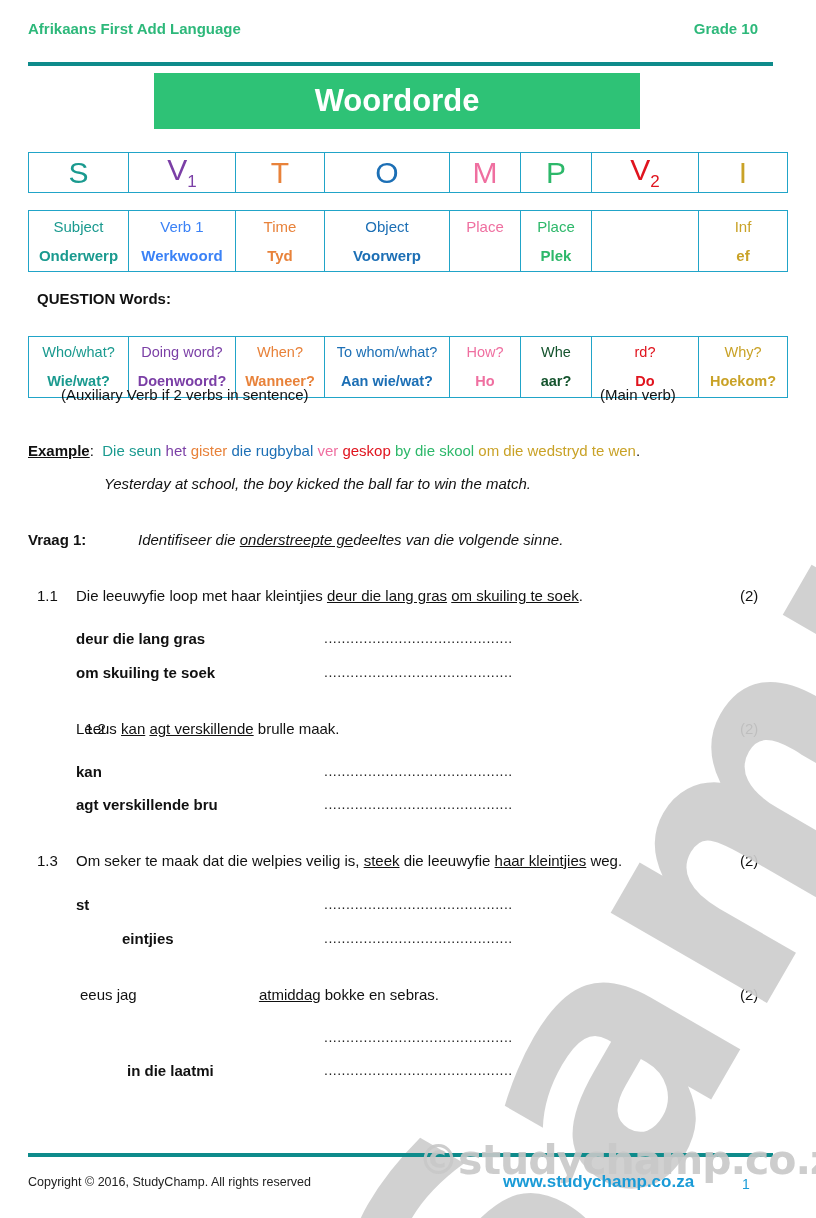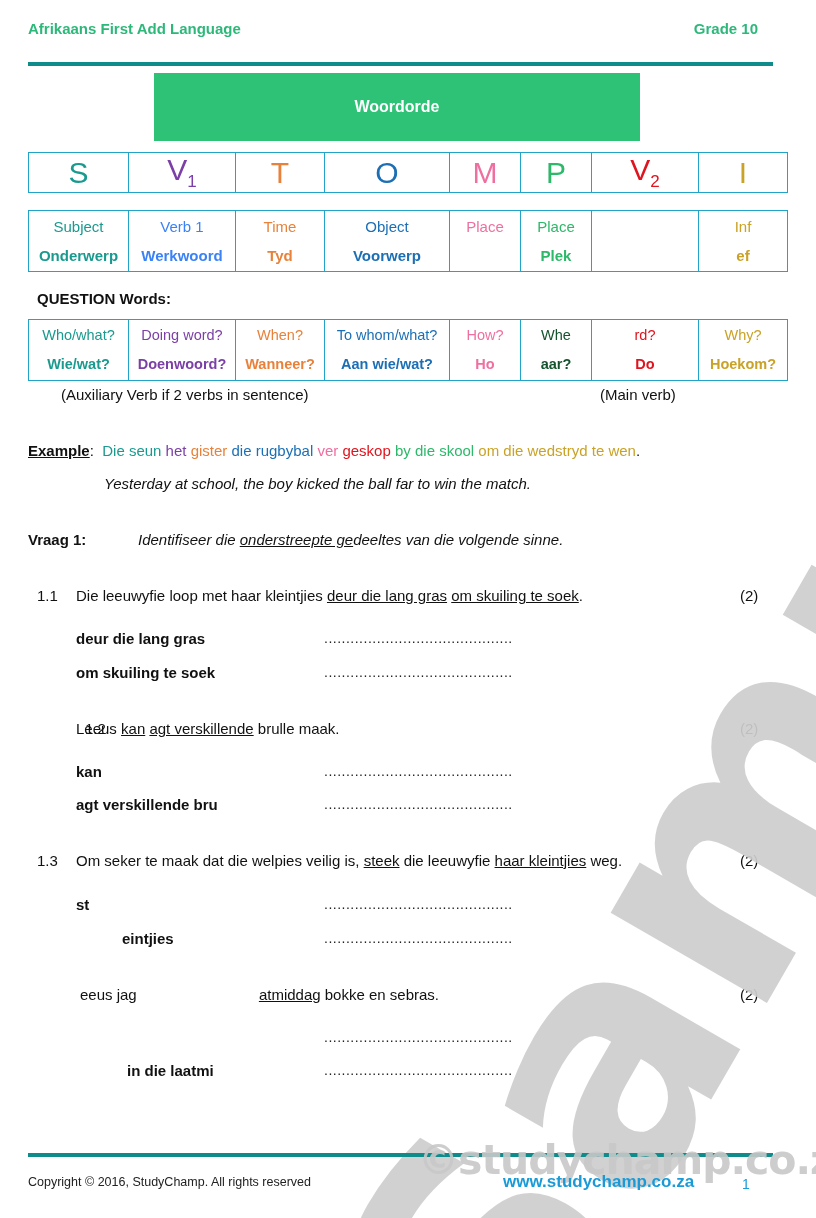--- a/index.html
+++ b/index.html
@@ -4,22 +4,22 @@
 <style>
   html, body { margin: 0; padding: 0; background: #ffffff; }
   body {
     width: 816px; height: 1218px; position: relative; overflow: hidden;
     font-family: "Liberation Sans", "DejaVu Sans", sans-serif; color: #111;
   }
   .hdr-left { position: absolute; left: 28px; top: 20px; font-size: 15px; font-weight: bold; color: #2db87a; }
   .hdr-right { position: absolute; right: 58px; top: 20px; font-size: 15px; font-weight: bold; color: #2db87a; }
   .rule { position: absolute; left: 28px; width: 745px; height: 4px; background: #0e8b8b; }
   .title-box {
-    position: absolute; left: 154px; top: 73px; width: 486px; height: 68px;
-    background: #2ec276; color: #fff; font-size: 16px; font-weight: bold;
+    position: absolute; left: 154px; top: 73px; width: 486px; height: 56px;
+    background: #2ec276; color: #fff; font-size: 31px; font-weight: bold;
     display: flex; align-items: center; justify-content: center;
   }
   table.grid { position: absolute; left: 28px; border-collapse: collapse; table-layout: fixed; }
   table.grid td { border: 1px solid #21a4c8; text-align: center; padding: 0; }
   .letters td { height: 33px; font-size: 30px; }
   .letters sub { font-size: 17px; }
   .roles td { height: 60px; font-size: 15px; line-height: 29px; }
   .roles .b { font-weight: bold; }
   .qw td { height: 60px; font-size: 14.5px; line-height: 29px; }
   .qw .b { font-weight: bold; }
@@ -120,21 +120,21 @@
     <td style="color:#c9a227">
           <div>Inf</div>
           <div class="b">ef</div>
         </td>
   </tr>
 </tbody>
   </table>
 
 <div class="lbl bold" style="left:37px; top:290px;">QUESTION Words:</div>
 
-<table class="grid qw" style="top:319px; width:759px;">
+<table class="grid qw" style="top:336px; width:759px;">
   <colgroup>
       <col style="width:100px">
       <col style="width:107px">
       <col style="width:89px">
       <col style="width:125px">
       <col style="width:71px">
       <col style="width:71px">
       <col style="width:107px">
       <col style="width:89px">
     </colgroup>

